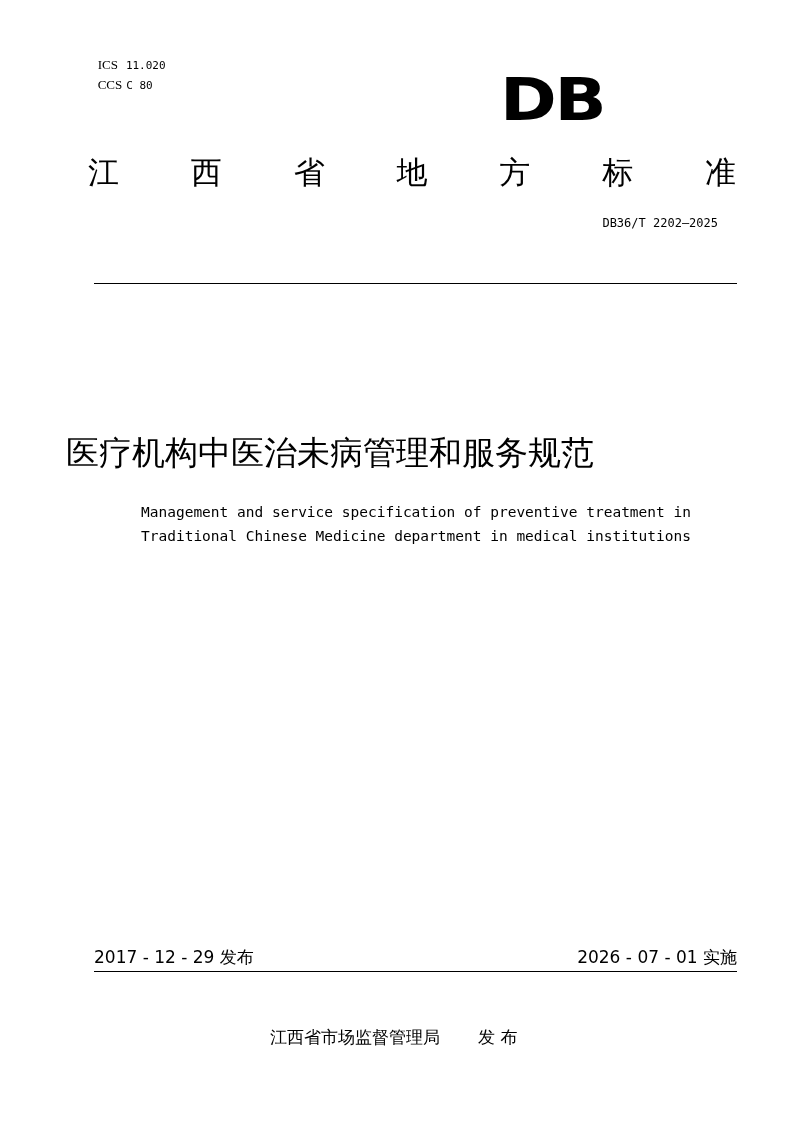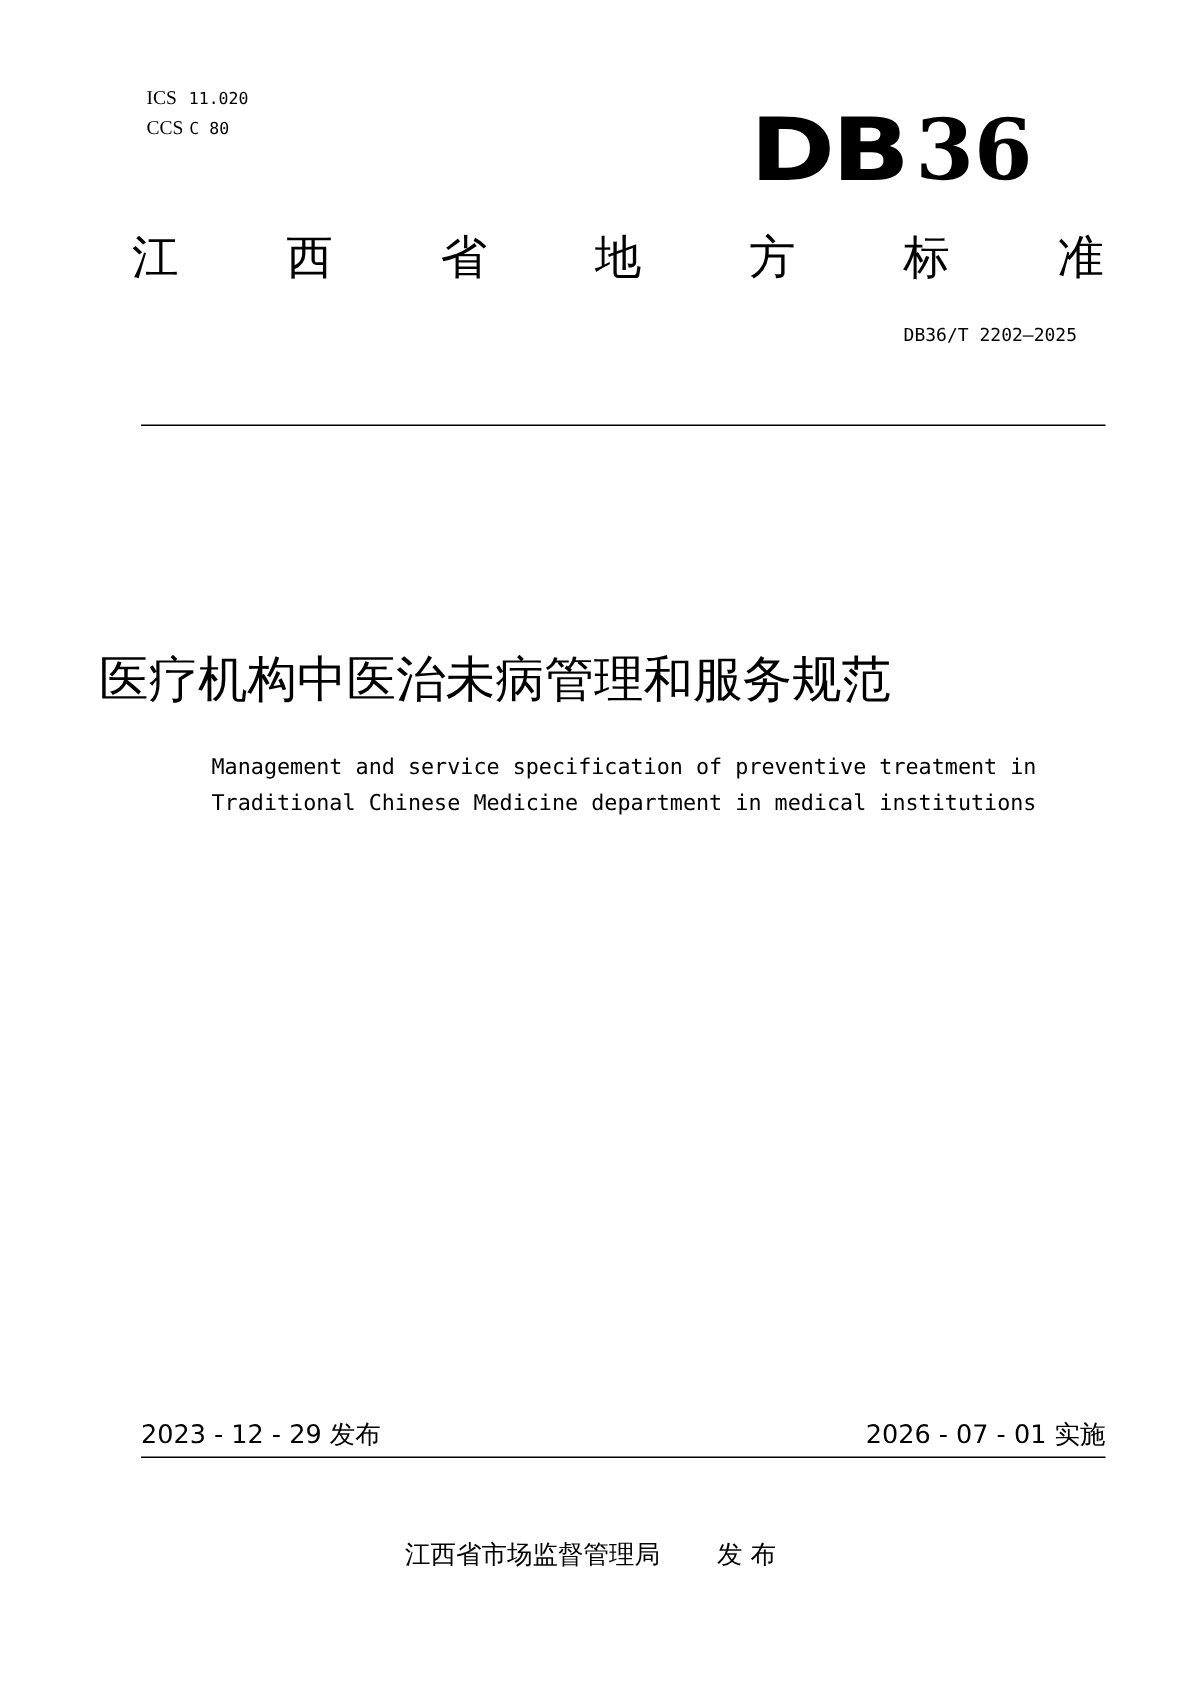--- a/index.html
+++ b/index.html
@@ -26,21 +26,20 @@
 
 <div class="abs ics-line" style="left:90px; top:38px;">
   <span class="ics-label">ICS</span><span class="ics-val">11.020</span>
 </div>
 <div class="abs ics-line" style="left:90px; top:58px;">
   <span class="ics-label">CCS</span><span class="ics-val" style="margin-left:4px;">C 80</span>
 </div>
 
 <div class="abs logo">
   <span class="logo-db">DB</span>
-  <span class="logo-num">36</span>
 </div>
 
 <div class="abs std-title">
   <span>江</span>
   <span>西</span>
   <span>省</span>
   <span>地</span>
   <span>方</span>
   <span>标</span>
   <span>准</span>
@@ -50,19 +49,19 @@
 
 <div class="abs rule" style="top:283px;"></div>
 
 <div class="abs title-cn">医疗机构中医治未病管理和服务规范</div>
 
 <div class="abs title-en">
   <div>Management and service specification of preventive treatment in</div>
   <div>Traditional Chinese Medicine department in medical institutions</div>
 </div>
 
-<div class="abs date-left"><span>2023 - 12 - 29</span> <span>发布</span></div>
+<div class="abs date-left"><span>2017 - 12 - 29</span> <span>发布</span></div>
 
 <div class="abs date-right"><span>2026 - 07 - 01</span> <span>实施</span></div>
 
 <div class="abs rule" style="top:971px;"></div>
 
 <div class="abs issuer"><span>江西省市场监督管理局</span><span class="gap"></span><span>发 布</span></div>
 
 </body></html>

